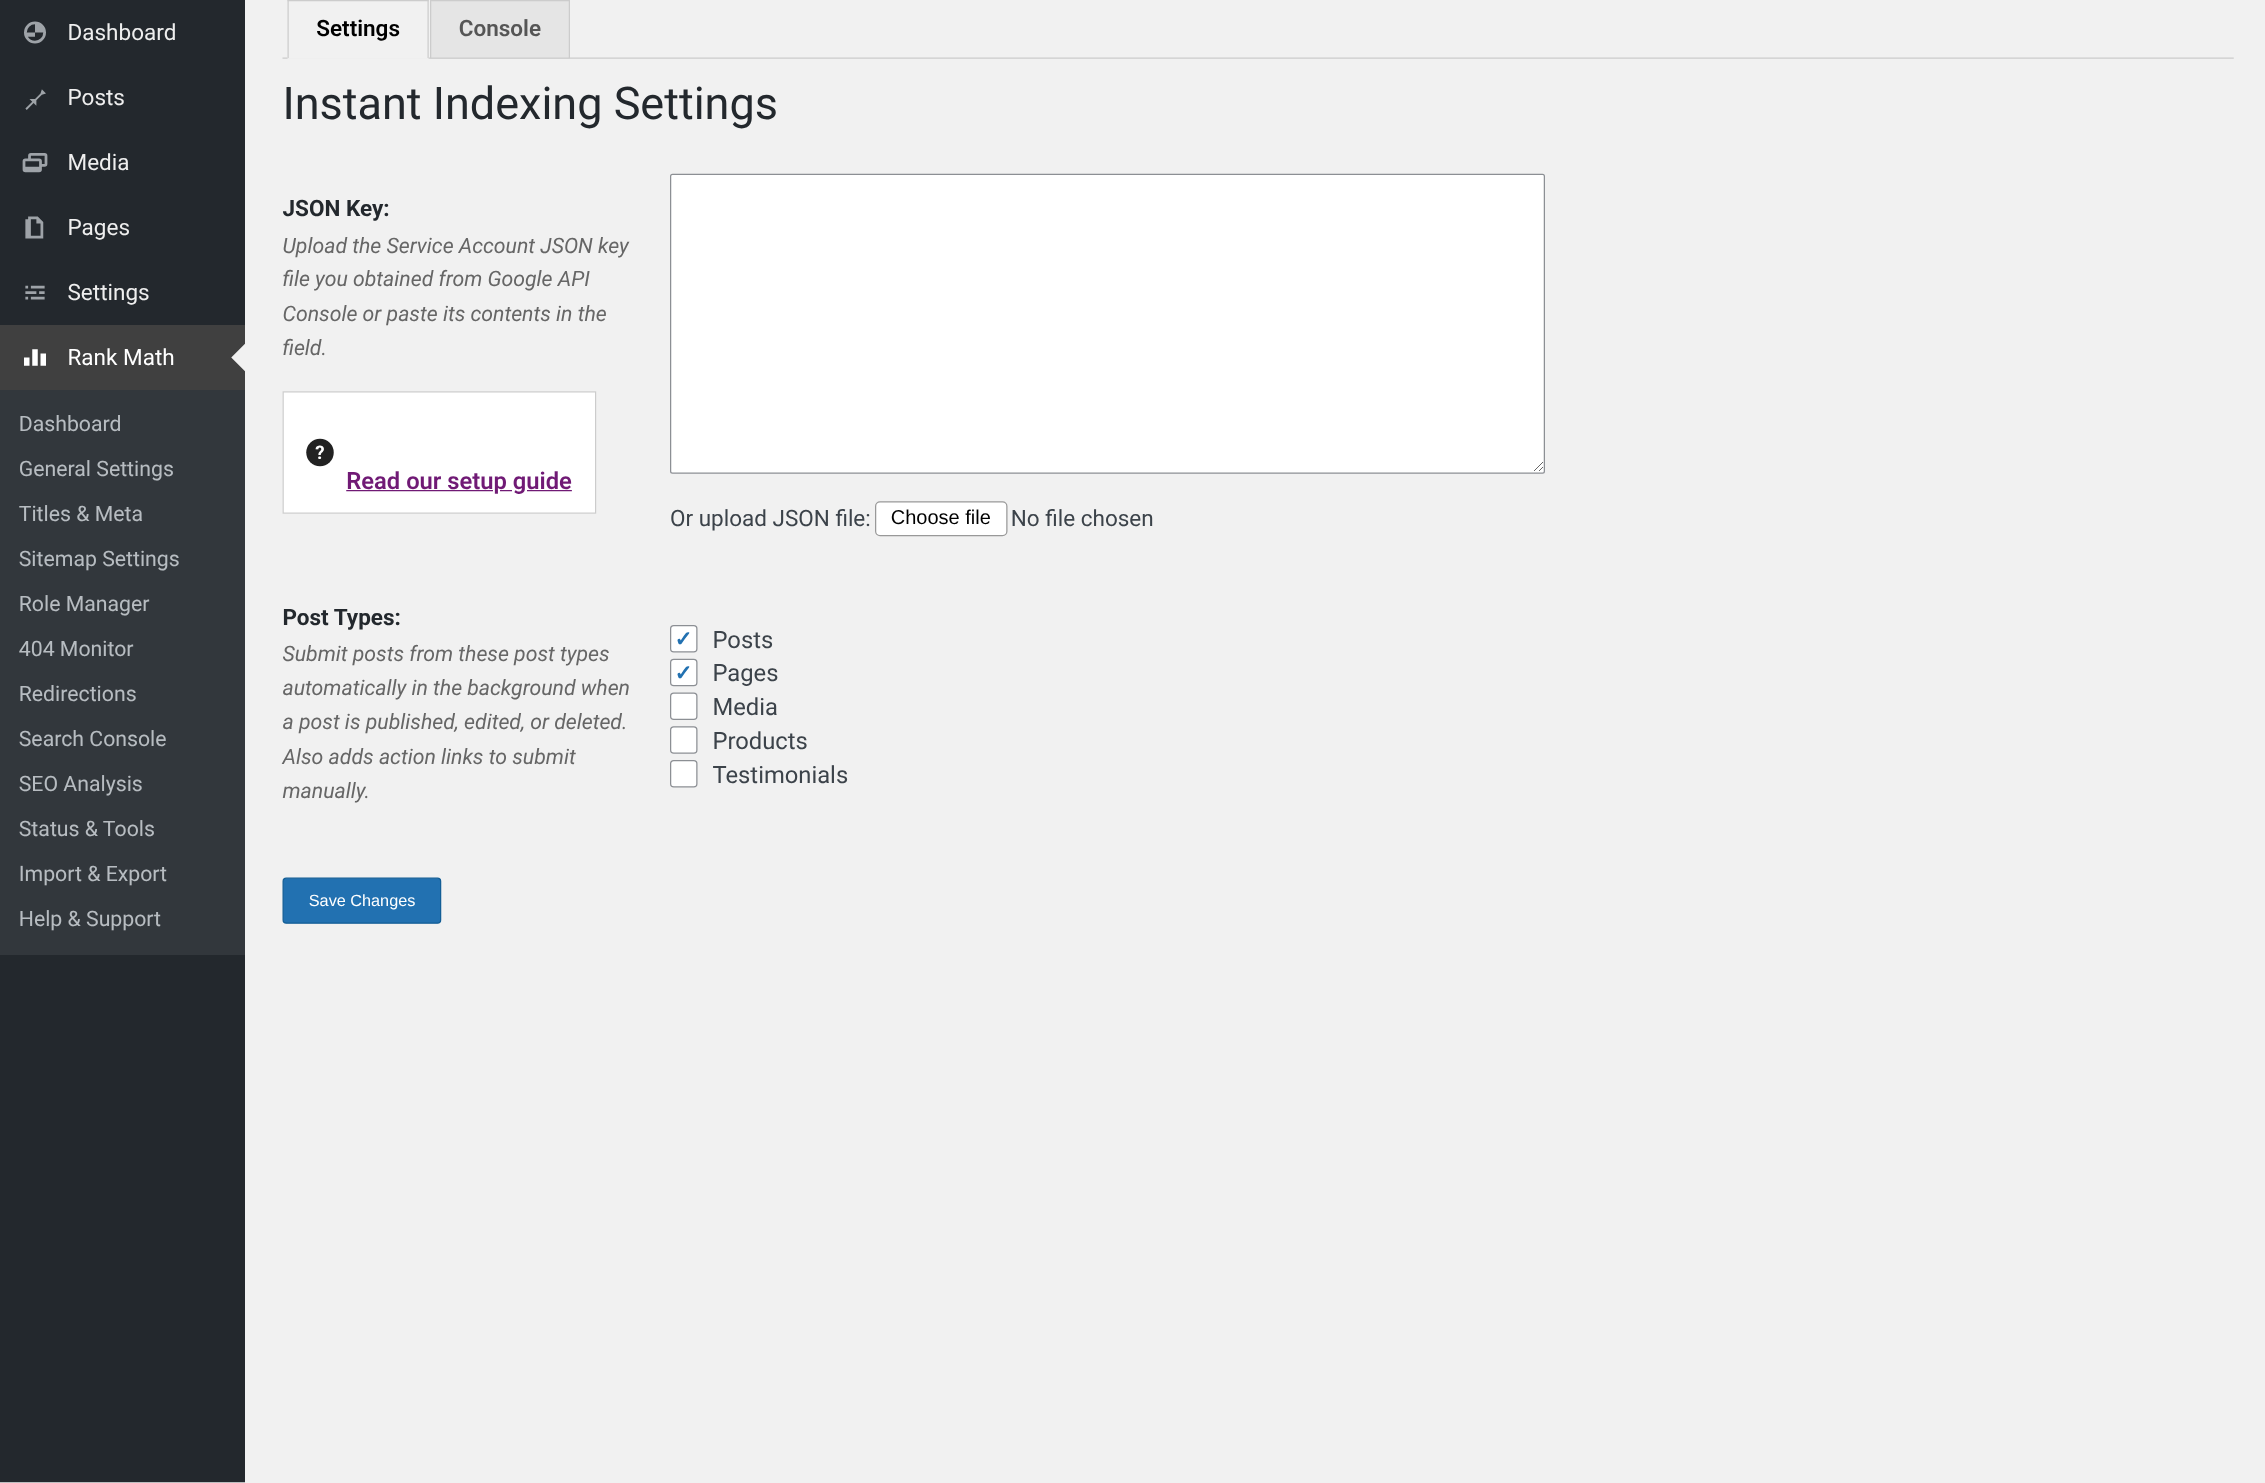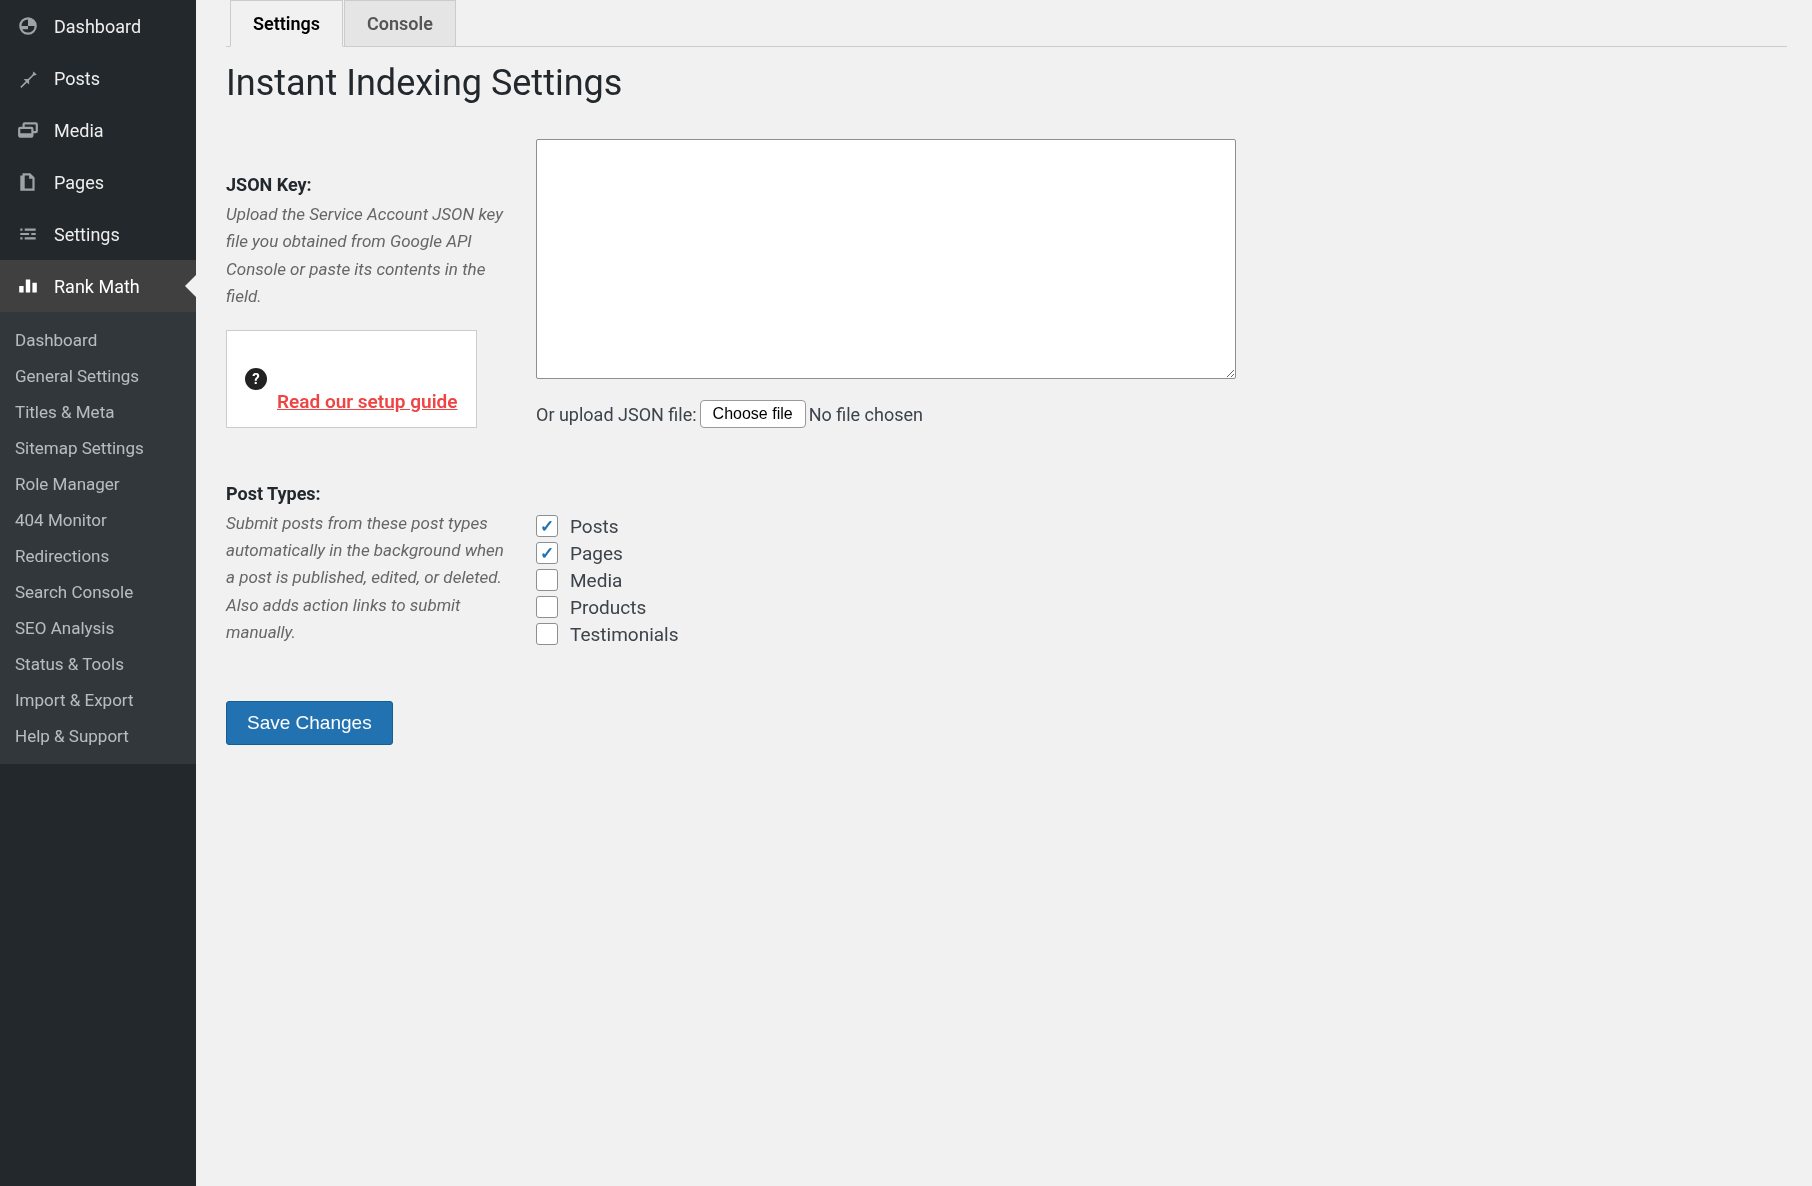--- a/index.html
+++ b/index.html
@@ -92,21 +92,21 @@
     }
     h1 {
       font-size: 36px;
       font-weight: 400;
       color: #23282d;
       margin: 5px 0 35px 0;
     }
     .form-row {
       display: flex;
       margin-bottom: 55px;
-      align-items: flex-end;
+      align-items: center;
     }
     .form-label-col {
       width: 310px;
       flex-shrink: 0;
       padding-right: 20px;
     }
     .form-label-title {
       font-weight: 700;
       font-size: 18px;
       color: #23282d;
@@ -162,21 +162,21 @@
       border-radius: 50%;
       background: #222;
       color: #fff;
       display: flex;
       align-items: center;
       justify-content: center;
       font-weight: bold;
       font-size: 15px;
     }
     .setup-guide-link {
-      color: #ef4444;
+      color: #701a75;
       font-size: 19px;
       font-weight: 600;
       text-decoration: underline;
       margin-top: 45px;
     }
     .checkbox-list {
       display: flex;
       flex-direction: column;
       gap: 4px;
     }
@@ -202,21 +202,21 @@
       content: "✓";
       color: #2271b1;
       font-weight: bold;
       font-size: 17px;
     }
     .save-btn {
       background: #2271b1;
       border: 1px solid #135e96;
       color: #fff;
       padding: 10px 20px;
-      font-size: 19px;
+      font-size: 13px;
       border-radius: 3px;
       cursor: pointer;
     }
   </style>
 </head>
 <body>
 
 <div class="sidebar">
   <div class="sidebar-item">
     <span class="sidebar-icon">

